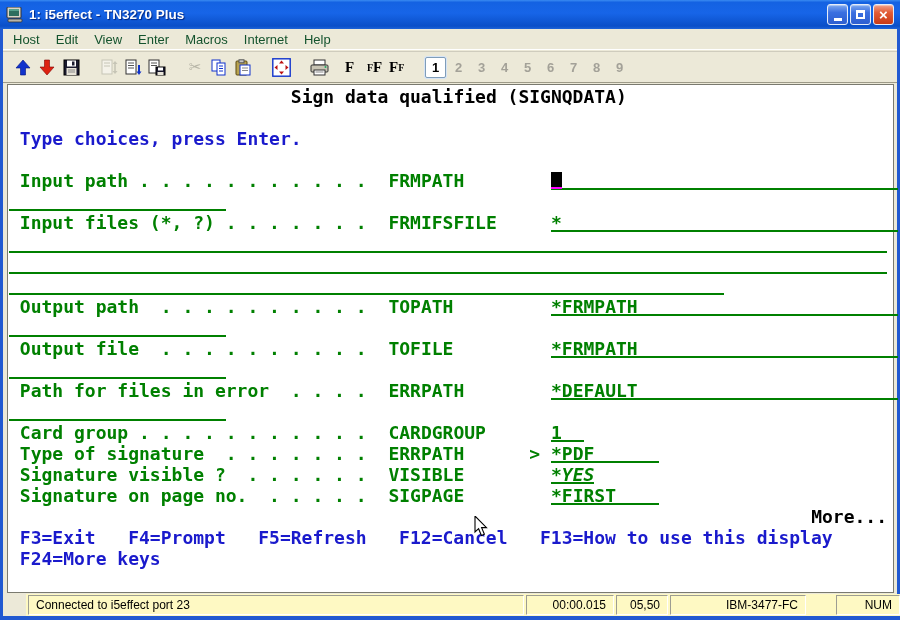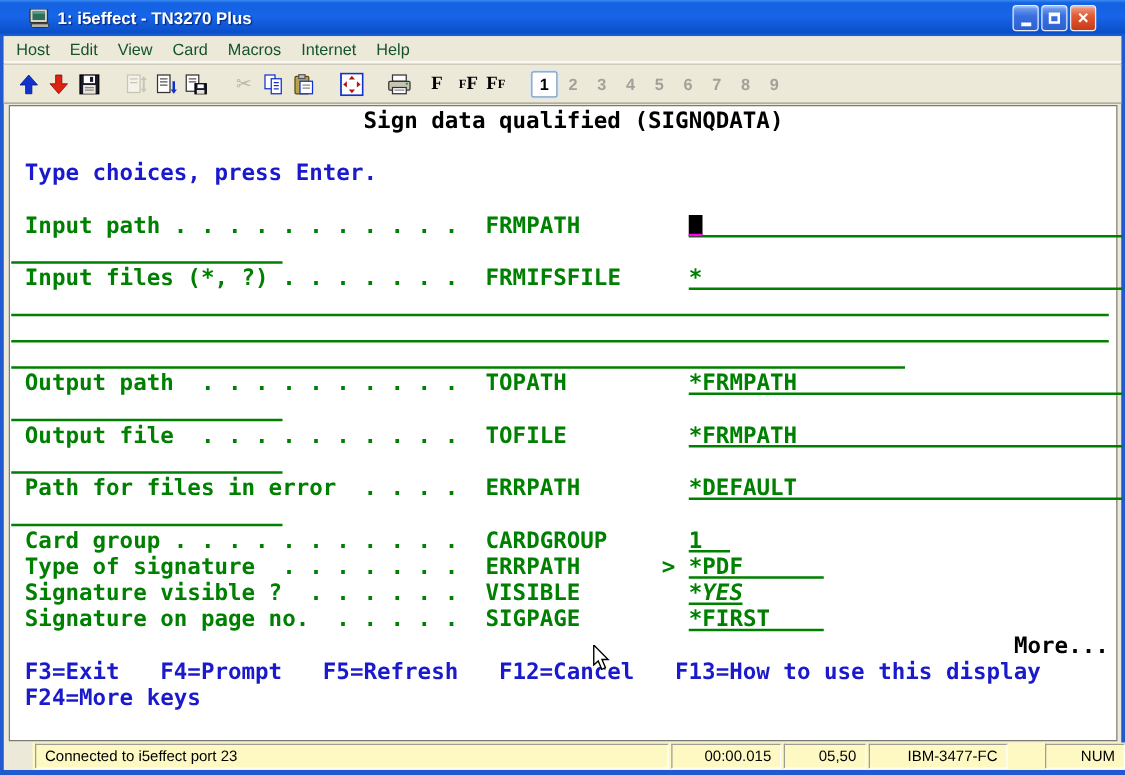--- a/index.html
+++ b/index.html
@@ -7,21 +7,21 @@
               font-family:"Liberation Sans", sans-serif; }
   .window {
     position:relative; width:900px; height:620px;
     border-left:3px solid #2159D1; border-right:3px solid #2159D1; border-bottom:4px solid #2159D1;
     background:#ECE9D8;
   }
   
   .titlebar {
     position:absolute; left:-3px; top:0; width:900px; height:29px;
     background:linear-gradient(180deg,#3A8BF2 0%,#1462E2 8%,#1765E8 45%,#0A4FC8 90%,#1E64D8 100%);
-    display:flex; align-items:center; padding:0 23px; color:#fff;
+    display:flex; align-items:center; padding:0 6px; color:#fff;
   }
   .titlebar .app-icon { width:18px; height:16px; margin-right:5px; flex:none; }
   .titlebar .title-text { font-size:13.5px; font-weight:bold; text-shadow:1px 1px 1px #00257E; flex:1;
                           white-space:nowrap; overflow:hidden; }
   .winbtns { display:flex; gap:2px; }
   .winbtn {
     width:21px; height:21px; border-radius:3px; border:1px solid #E6EDF8;
     background:linear-gradient(180deg,#7DA8EF 0%,#3A6FE0 40%,#2E5FD0 100%);
     display:flex; align-items:center; justify-content:center; color:#fff;
     box-shadow:inset 0 1px 1px #ffffff66;
@@ -100,21 +100,21 @@
       <div class="winbtn close">
           <span>×</span>
         </div>
     </div>
   </div>
 
   <div class="menubar" id="menubar">
       <div class="menu-item">Host</div>
       <div class="menu-item">Edit</div>
       <div class="menu-item">View</div>
-      <div class="menu-item">Card</div>
+      <div class="menu-item">Enter</div>
       <div class="menu-item">Macros</div>
       <div class="menu-item">Internet</div>
       <div class="menu-item">Help</div>
     </div>
 
   <div class="toolbar">
     <div class="tb-btn">
       <svg width="16" height="17" viewBox="0 0 16 17">
         <polygon points="8,1 15,9 10.5,9 10.5,16 5.5,16 5.5,9 1,9" fill="#1133CC" stroke="#001080" stroke-width="0.6"></polygon>
       </svg>
@@ -277,22 +277,22 @@
         <span class="seg" style="left: 803.16px; top: 422px; color: rgb(0, 0, 0);">More...</span>
         <span class="seg" style="left: 11.84px; top: 443px; color: rgb(26, 26, 204);">F3=Exit   F4=Prompt   F5=Refresh   F12=Cancel   F13=How to use this display</span>
         <span class="seg" style="left: 11.84px; top: 464px; color: rgb(26, 26, 204);">F24=More keys</span>
         <div class="cursor-block" style="left: 543px; top: 87px; background: rgb(0, 0, 0); border-bottom-color: rgb(255, 0, 255);"></div>
       </div>
   </div>
 
   <div class="statusbar">
     <div class="sb-cell sb-msg">Connected to i5effect port 23</div>
     <div class="sb-cell sb-center" style="width:88px">00:00.015</div>
-    <div class="sb-cell sb-center" style="width:66px">05,50</div>
-    <div class="sb-cell sb-center" style="width:111px">IBM-3477-FC</div>
+    <div class="sb-cell sb-center" style="width:52px">05,50</div>
+    <div class="sb-cell sb-center" style="width:136px">IBM-3477-FC</div>
     <div class="sb-spacer"></div>
     <div class="sb-cell sb-center" style="width:64px">NUM</div>
     <div class="grip">
       <svg width="14" height="14" viewBox="0 0 14 14" style="position:absolute;right:0;bottom:1px">
         <rect x="10" y="10" width="2.5" height="2.5" fill="#9a9a8e"></rect>
           <rect x="10" y="5" width="2.5" height="2.5" fill="#9a9a8e"></rect>
         <rect x="5" y="10" width="2.5" height="2.5" fill="#9a9a8e"></rect>
           <rect x="10" y="0" width="2.5" height="2.5" fill="#9a9a8e"></rect>
         <rect x="5" y="5" width="2.5" height="2.5" fill="#9a9a8e"></rect>
           <rect x="0" y="10" width="2.5" height="2.5" fill="#9a9a8e"></rect>

